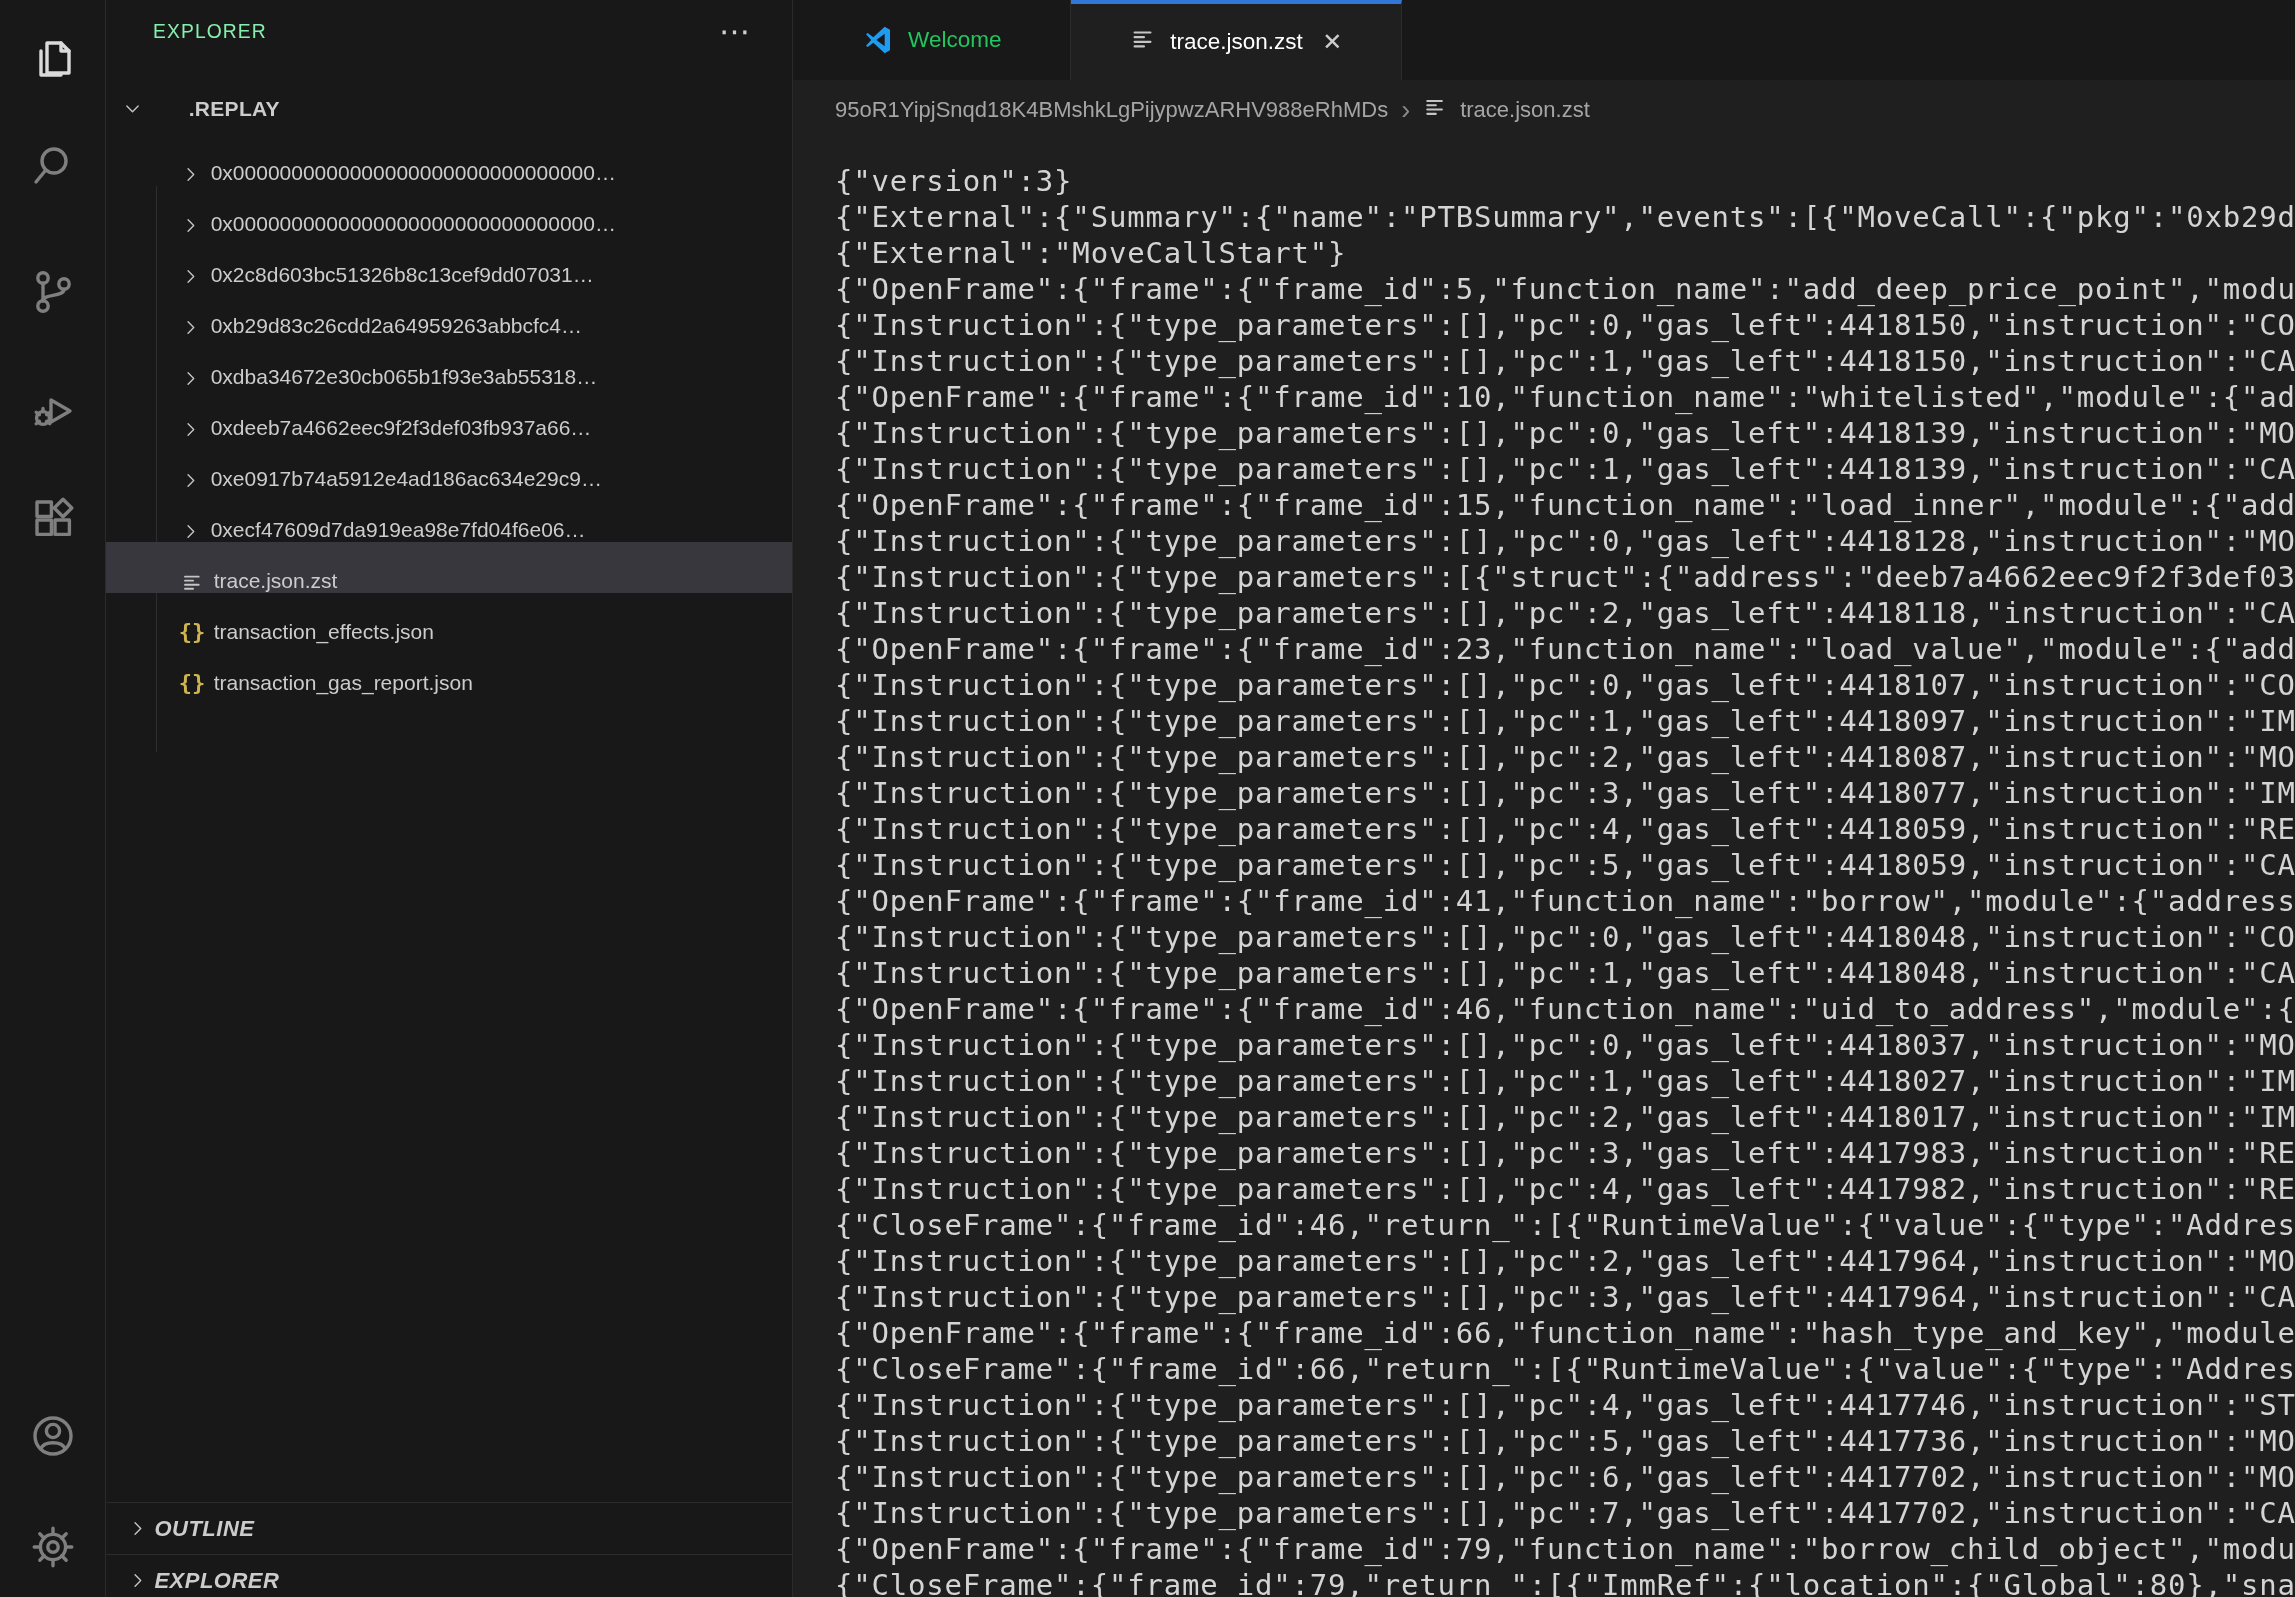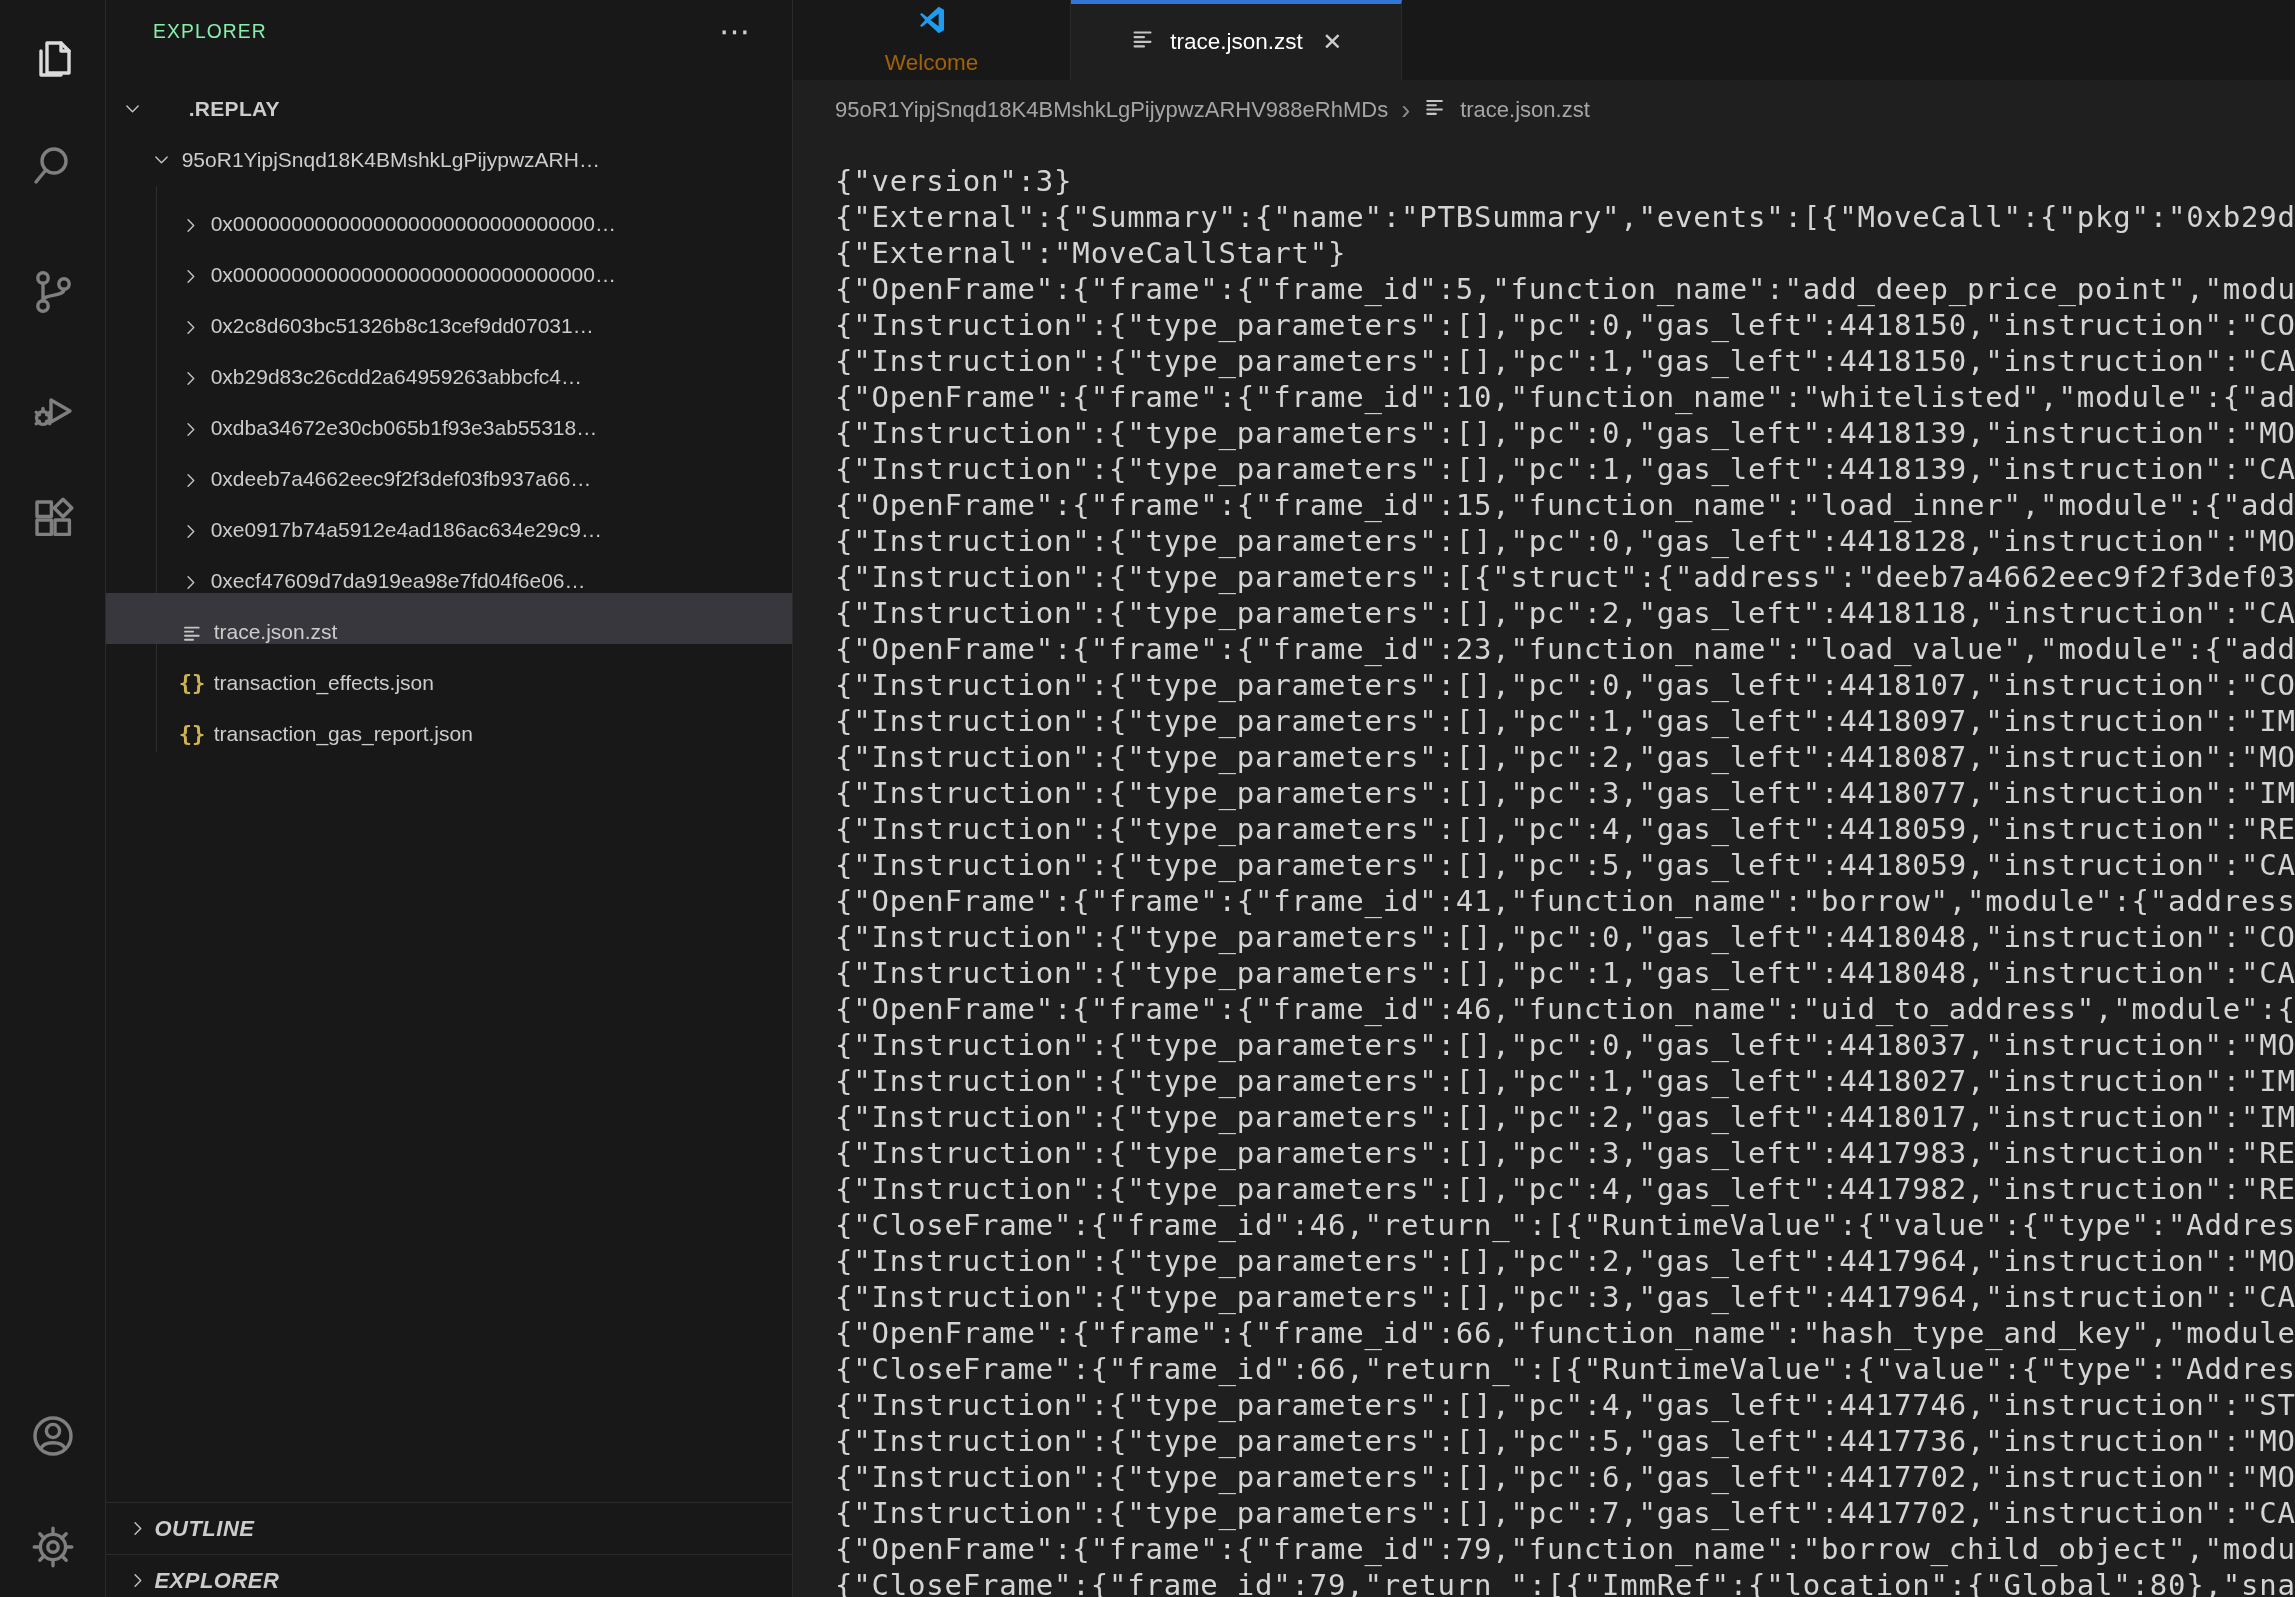--- a/index.html
+++ b/index.html
@@ -35,21 +35,21 @@
   .guide{position:absolute;left:50px;top:186px;width:0.8px;height:566px;background:#2e2e2e;}
   .sb-panel{position:absolute;left:0;right:0;height:51px;border-top:0.8px solid #2b2b2b;
             display:flex;align-items:center;padding-left:21px;}
   .sb-panel .twisty{margin-right:6.4px;}
   .panel-label{font-size:22px;font-weight:bold;letter-spacing:0.5px;color:#cccccc;font-style:italic;}
 
   
   .main{position:absolute;left:793px;top:0;right:0;height:100%;background:#1f1f1f;}
   .tab-strip{position:absolute;top:0;left:0;right:0;height:80px;background:#181818;display:flex;}
   .tab{display:flex;align-items:center;justify-content:center;gap:14.5px;font-size:22.5px;box-sizing:border-box;height:80px;}
-  .tab.inactive{min-width:278px;color:#a16207;background:#181818;border-right:0.8px solid #2b2b2b;flex-direction:column;}
+  .tab.inactive{min-width:278px;color:#22c55e;background:#181818;border-right:0.8px solid #2b2b2b;}
   .tab.active{min-width:331px;color:#ffffff;background:#1f1f1f;border-top:4px solid #3277d5;border-right:0.8px solid #2b2b2b;}
   .tab .vsc-logo{width:32px;height:32px;}
   .list-icon svg{width:26px;height:26px;stroke:#c5c5c5;stroke-width:2.4;stroke-linecap:round;}
   .tab-close{font-size:24px;color:#cccccc;margin-left:4.8px;}
   .breadcrumb{position:absolute;top:80px;left:0;right:0;height:60px;display:flex;align-items:center;
               padding-left:42px;gap:13px;font-size:22px;color:#a5a5a5;background:#1f1f1f;white-space:nowrap;}
   .bc-sep{font-size:27px;color:#8a8a8a;line-height:1;}
   .breadcrumb .list-icon svg{width:24px;height:24px;}
   .editor{position:absolute;top:140px;left:0;right:0;bottom:0;overflow:hidden;
           padding:22.5px 0 0 42px;}
@@ -128,29 +128,20 @@
         <div class="tree-row bold level-0">
           <span class="twisty">
             <svg viewBox="0 0 26 26">
               <path d="M6 10 l7 7 7-7"></path>
             </svg>
           </span>
 
           <span class="tree-label">.REPLAY</span>
         </div>
 
-        <div class="tree-row level-1">
-          <span class="twisty">
-            <svg viewBox="0 0 26 26">
-              <path d="M6 10 l7 7 7-7"></path>
-            </svg>
-          </span>
-
-          <span class="tree-label">95oR1YipjSnqd18K4BMshkLgPijypwzARH…</span>
-        </div>
 
         <div class="tree-row level-2">
 
           <span class="twisty">
             <svg viewBox="0 0 26 26">
               <path d="M10 6 l7 7 -7 7"></path>
             </svg>
           </span>
 
           <span class="tree-label">0x0000000000000000000000000000000…</span>

